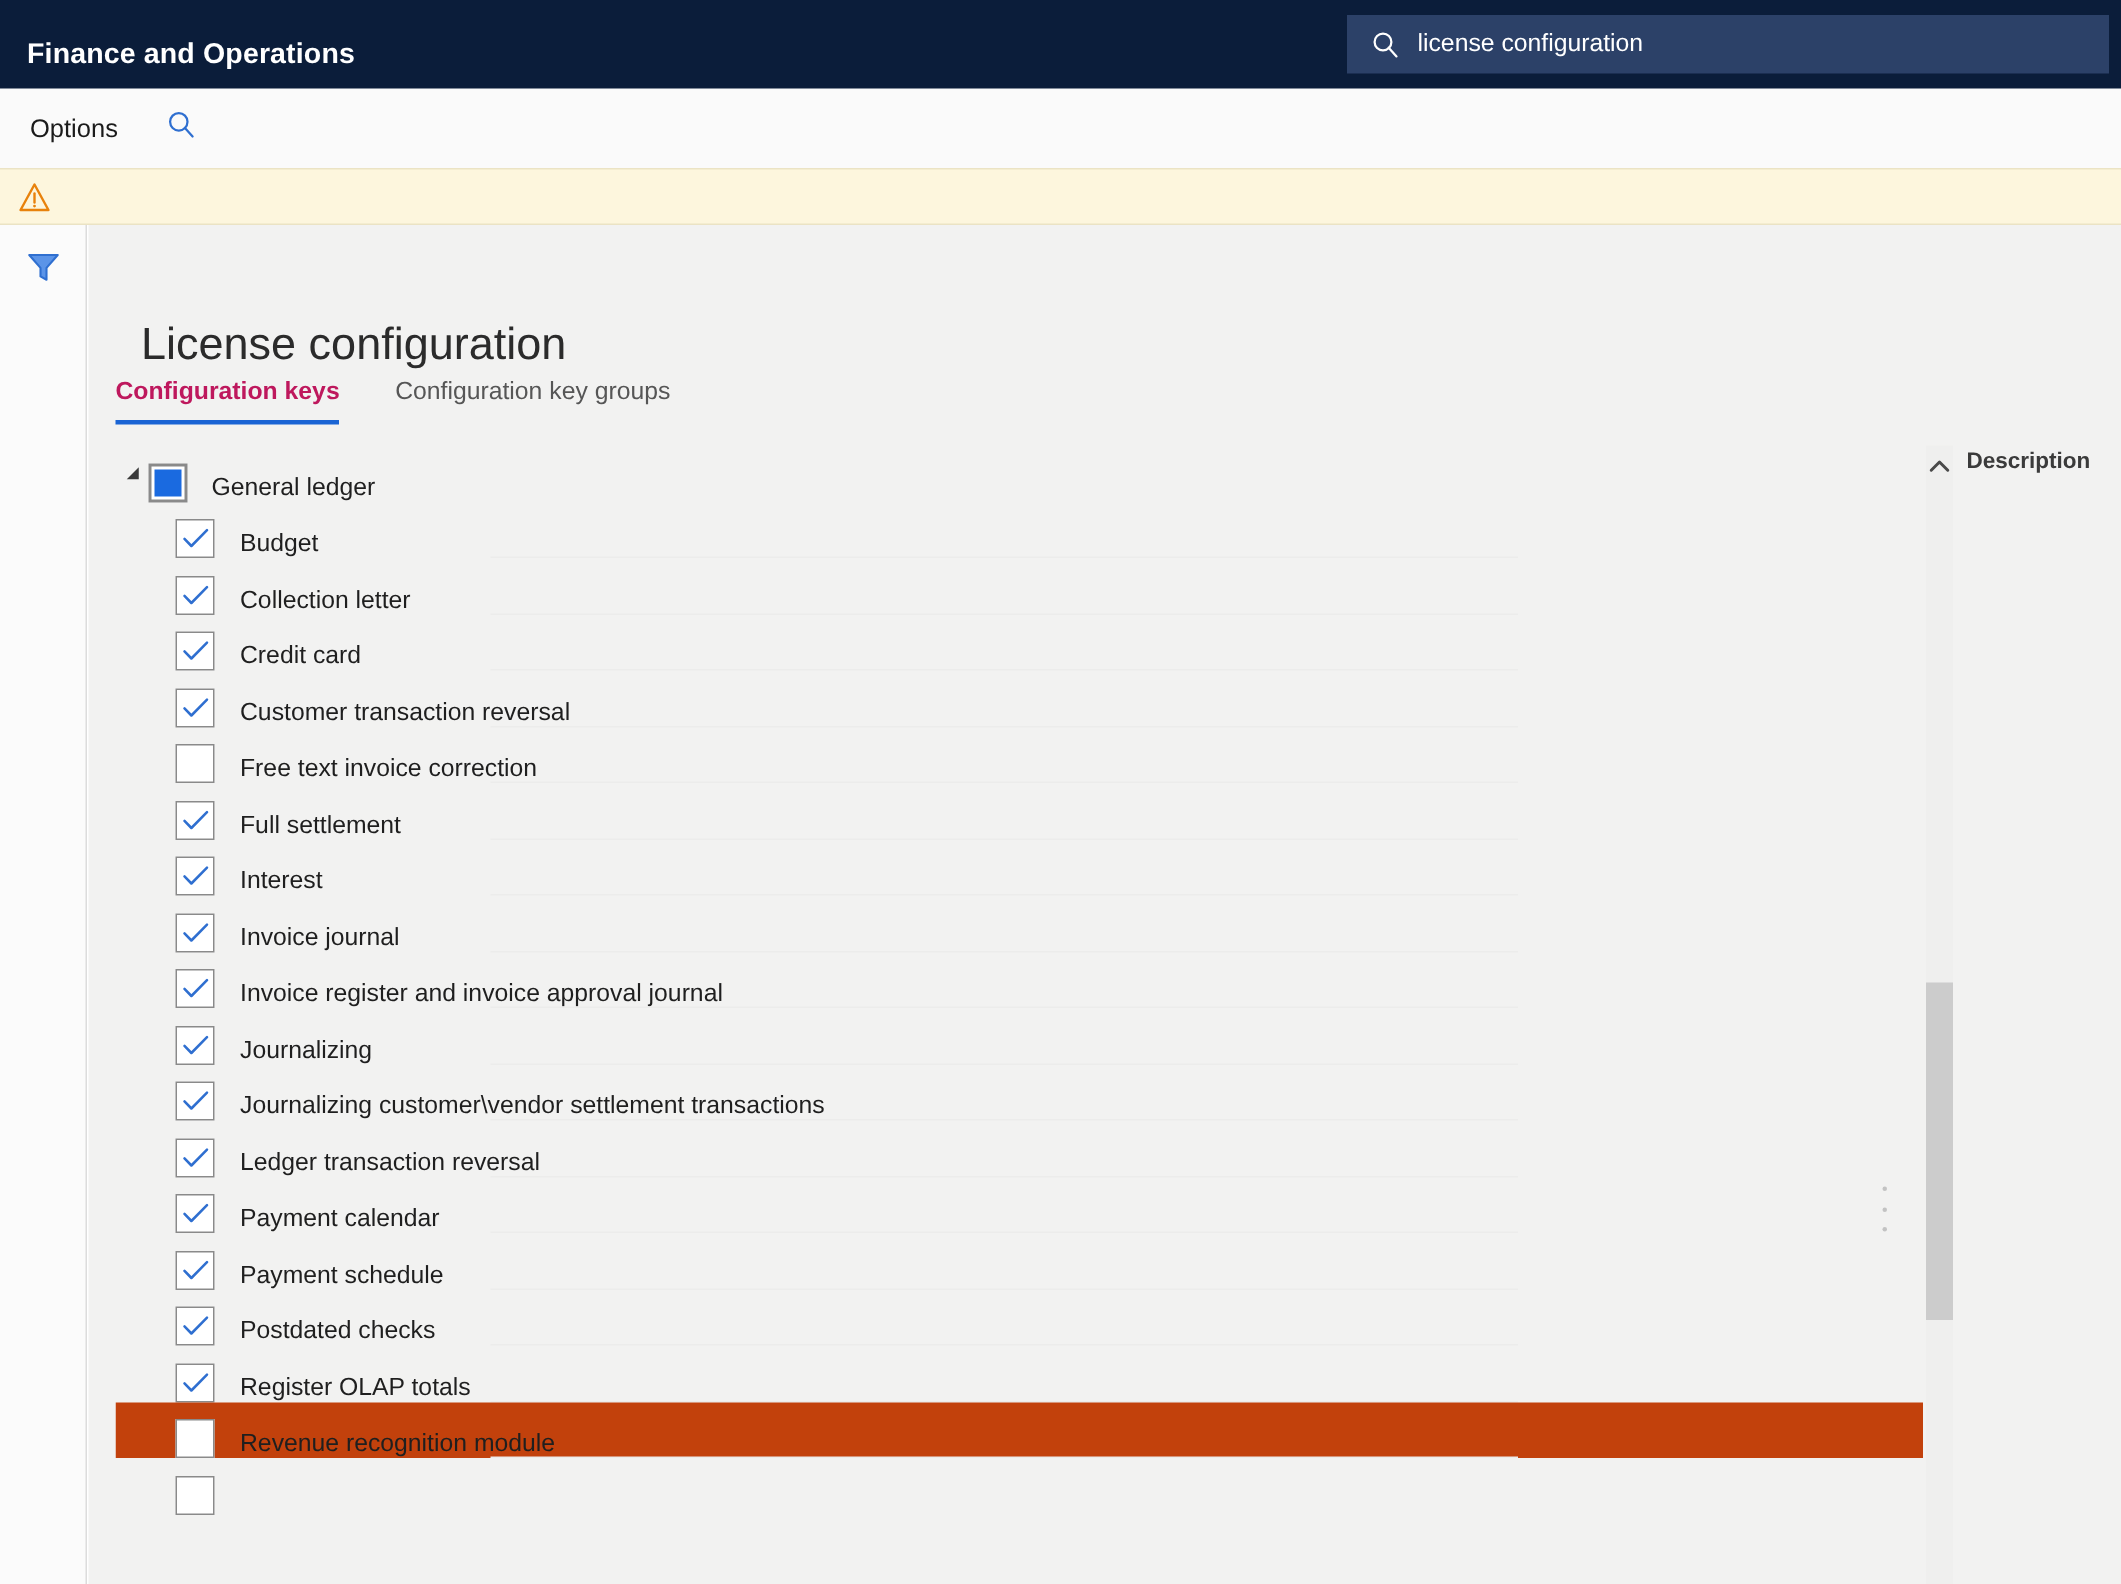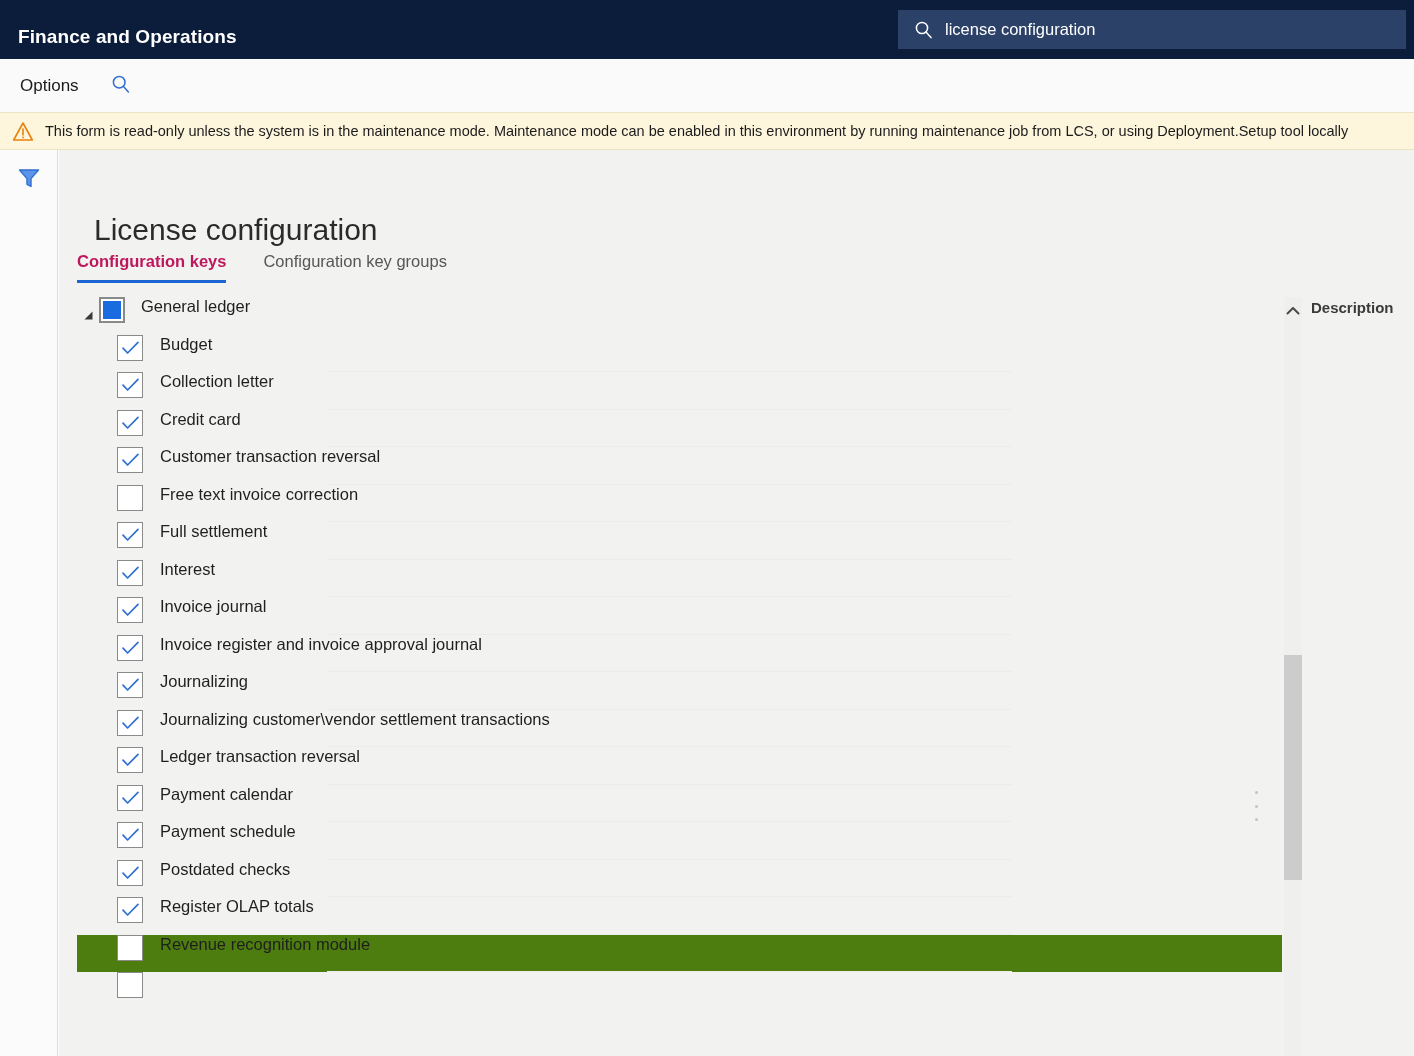--- a/index.html
+++ b/index.html
@@ -132,24 +132,24 @@
 
   
   #tree-panel {
     position: absolute; left: 18px; top: 147px;
     width: 1205px; height: 759px;
     overflow: hidden;
   }
   .tree-row {
     position: relative;
     height: 37.5px;
-    display: flex; align-items: flex-start;
+    display: flex; align-items: flex-end;
     cursor: default;
   }
-  .tree-row.selected { background: #4d7c0f; }
+  .tree-row.selected { background: #c2410c; }
   .tree-row .row-sep {
     position: absolute; left: 250px; right: 270px; bottom: 0;
     height: 1px; background: #ececeb;
   }
 
   .expander {
     width: 22px; height: 37.5px;
     display: flex; align-items: center; justify-content: center;
     cursor: pointer;
     flex: none;
@@ -254,21 +254,20 @@
 </div>
 
 <div id="message-bar">
   <span class="warn-icon">
     <svg width="22" height="21" viewBox="0 0 22 21">
       <path d="M11 2 L20.3 19 L1.7 19 Z" fill="none" stroke="#e8820c" stroke-width="1.6" stroke-linejoin="round"></path>
       <line x1="11" y1="8" x2="11" y2="14" stroke="#e8820c" stroke-width="1.6" stroke-linecap="round"></line>
       <circle cx="11" cy="16.4" r="0.95" fill="#e8820c"></circle>
     </svg>
   </span>
-  <span id="message-text">This form is read-only unless the system is in the maintenance mode. Maintenance mode can be enabled in this environment by running maintenance job from LCS, or using Deployment.Setup tool locally</span>
 </div>
 
 <div id="left-rail">
   <div id="filter-icon-wrap">
     <svg width="26" height="26" viewBox="0 0 26 26">
       <path d="M3.5 5 L22.5 5 L15 13.6 L15 21.5 L11 19.3 L11 13.6 Z" fill="#5b94e8" stroke="#2f6fd0" stroke-width="1.4" stroke-linejoin="round"></path>
     </svg>
   </div>
 </div>
 

